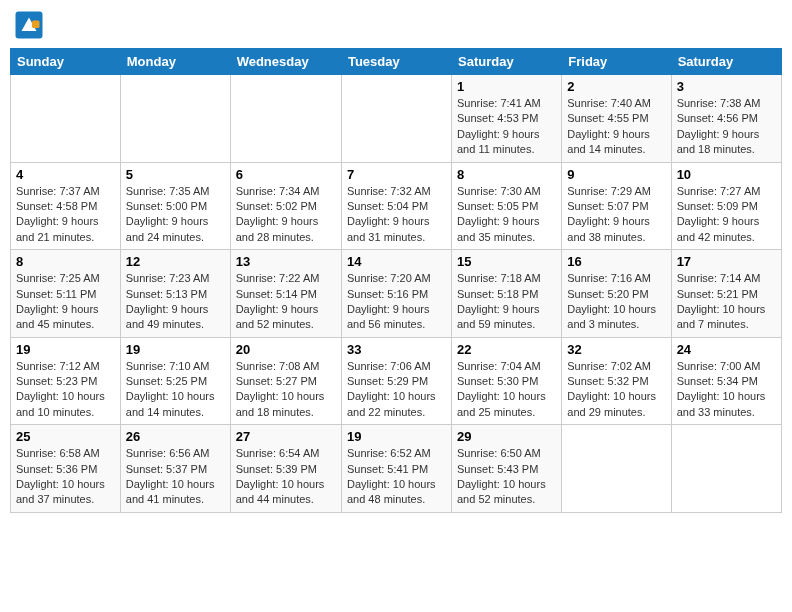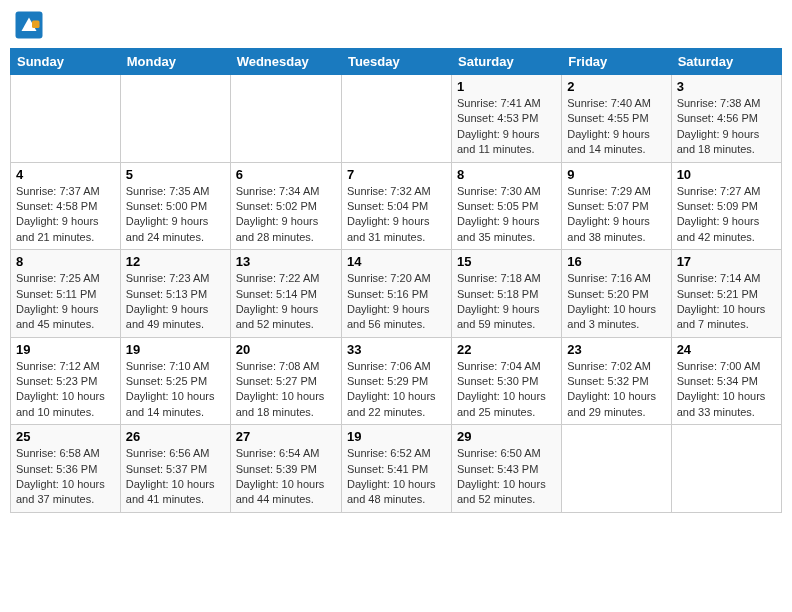--- a/index.html
+++ b/index.html
@@ -201,21 +201,21 @@
         </td>
         <td>
           <span class="day-number">33</span>
           <div class="day-info">Sunrise: 7:06 AM<br>Sunset: 5:29 PM<br>Daylight: 10 hours and 22 minutes.</div>
         </td>
         <td>
           <span class="day-number">22</span>
           <div class="day-info">Sunrise: 7:04 AM<br>Sunset: 5:30 PM<br>Daylight: 10 hours and 25 minutes.</div>
         </td>
         <td>
-          <span class="day-number">23</span>
+          <span class="day-number">32</span>
           <div class="day-info">Sunrise: 7:02 AM<br>Sunset: 5:32 PM<br>Daylight: 10 hours and 29 minutes.</div>
         </td>
         <td>
           <span class="day-number">24</span>
           <div class="day-info">Sunrise: 7:00 AM<br>Sunset: 5:34 PM<br>Daylight: 10 hours and 33 minutes.</div>
         </td>
       </tr>
       <tr>
         <td>
           <span class="day-number">25</span>

